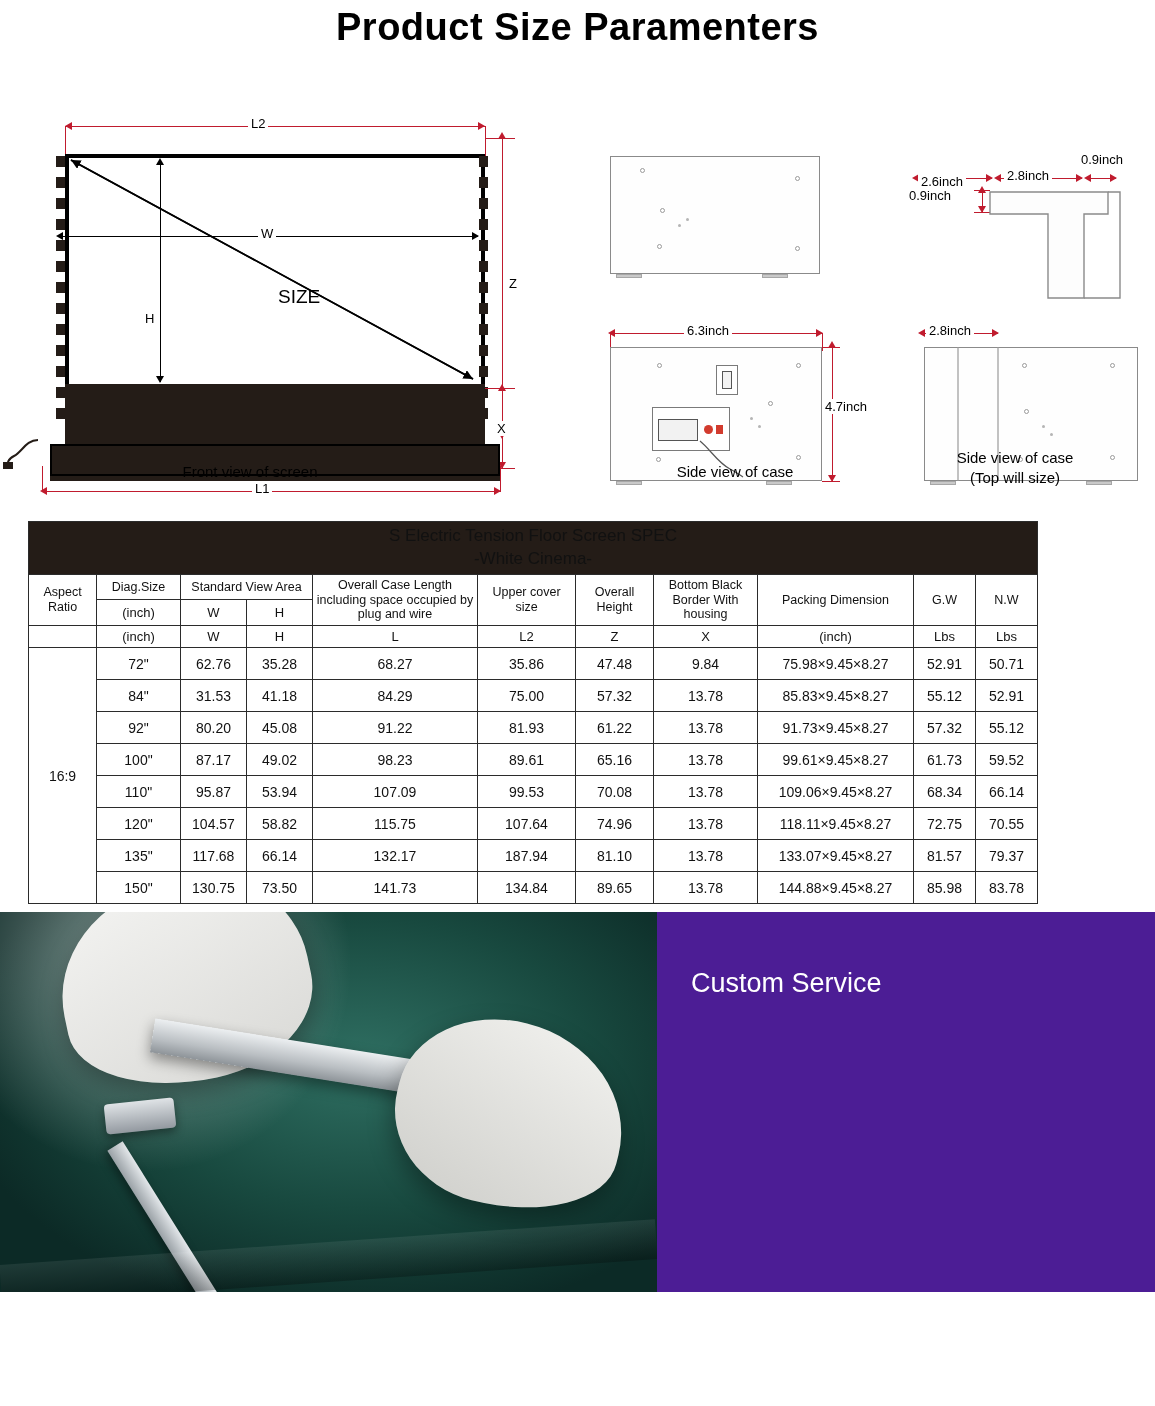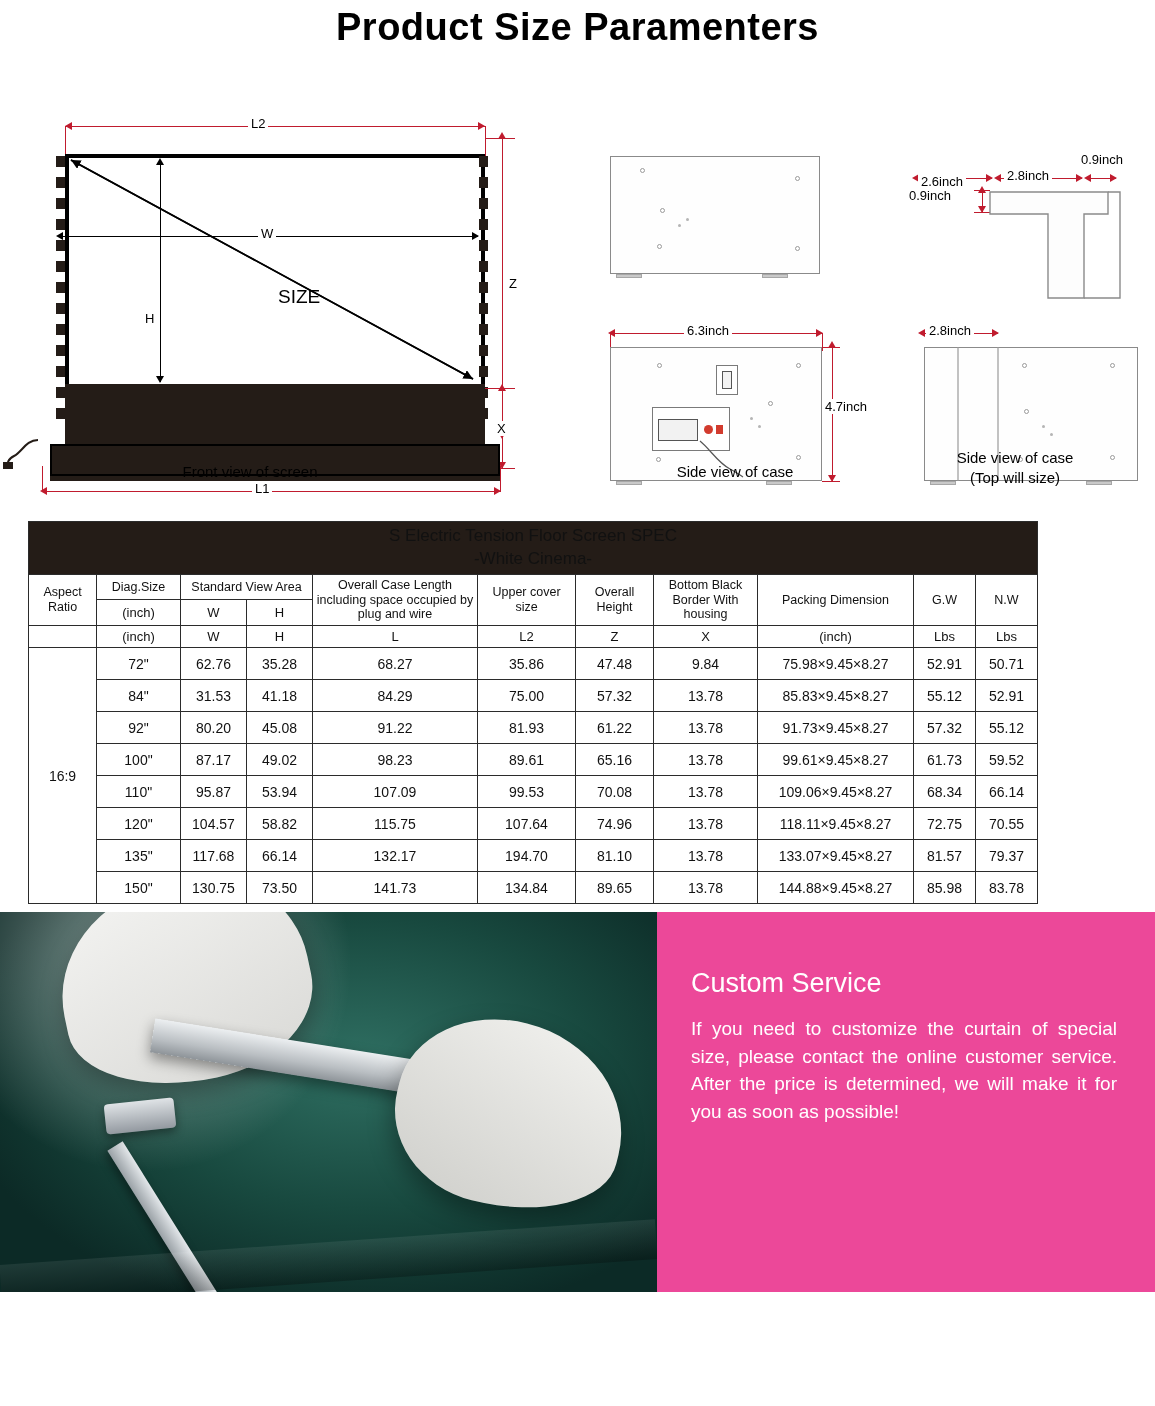--- a/index.html
+++ b/index.html
@@ -147,21 +147,21 @@
     background:linear-gradient(180deg,#dfe3e6,#9399a0);
     border-radius:4px; transform:rotate(-6deg);
     box-shadow:0 4px 10px rgba(0,0,0,0.4);
   }
   .photo .edge {
     position:absolute; left:0; bottom:10px; width:657px; height:40px;
     background:linear-gradient(180deg, rgba(255,255,255,0.08), rgba(0,0,0,0.25));
     transform:rotate(-4deg);
   }
   .custom {
-    width:498px; background:#ec4899; color:#fff; padding:56px 38px 0 34px;
+    width:498px; background:#4c1d95; color:#fff; padding:56px 38px 0 34px;
   }
   .custom h2 { margin:0 0 16px 0; font-size:27px; font-weight:normal; }
   .custom p { margin:0; font-size:19px; line-height:1.45; text-align:justify; }
   .white-strip { height:8px; background:#fff; width:1155px; }
 </style>
 </head>
 <body>
 
 <div class="page-title">Product Size Paramenters</div>
 
@@ -496,21 +496,21 @@
         <td>13.78</td>
         <td>118.11×9.45×8.27</td>
         <td>72.75</td>
         <td>70.55</td>
       </tr>
       <tr class="body-row">
         <td>135"</td>
         <td>117.68</td>
         <td>66.14</td>
         <td>132.17</td>
-        <td>194.70</td>
+        <td>187.94</td>
         <td>81.10</td>
         <td>13.78</td>
         <td>133.07×9.45×8.27</td>
         <td>81.57</td>
         <td>79.37</td>
       </tr>
       <tr class="body-row">
         <td>150"</td>
         <td>130.75</td>
         <td>73.50</td>
@@ -535,15 +535,14 @@
     <div class="ruler"></div>
     <div class="caliper">
       <div class="beam"></div>
       <div class="jaw"></div>
     </div>
     <div class="hand2"></div>
     <div class="edge"></div>
   </div>
   <div class="custom">
     <h2>Custom Service</h2>
-    <p>If you need to customize the curtain of special size, please contact the online customer service. After the price is determined, we will make it for you as soon as possible!</p>
   </div>
 </div>
 
 </body></html>

